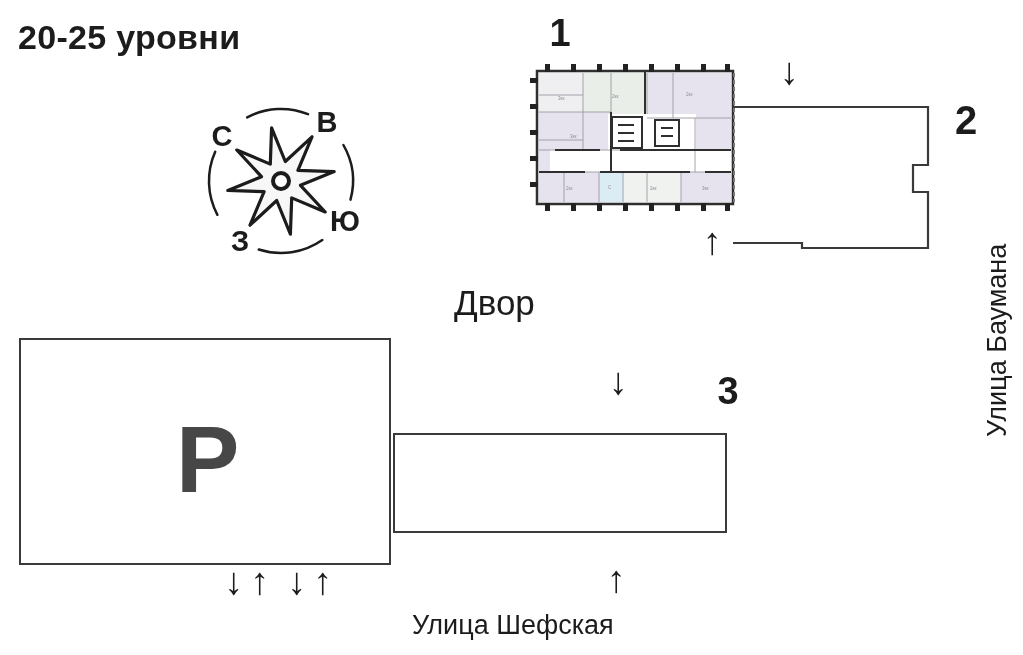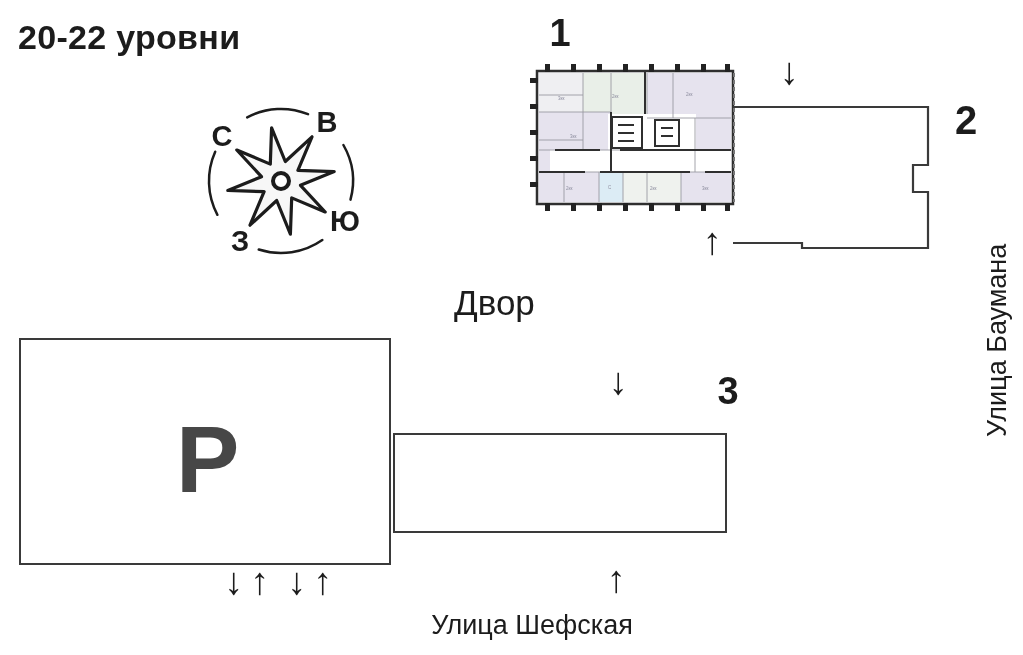--- a/index.html
+++ b/index.html
@@ -13,21 +13,21 @@
   .bldg-num{font-size:38px;font-weight:800;width:32px;text-align:center;line-height:1;}
   .num1{left:544px;top:14px;}
   .num2{left:950px;top:100px;font-size:40px;}
   .num3{left:712px;top:372px;}
   .compass-letter{font-size:29px;font-weight:700;width:30px;height:32px;text-align:center;line-height:32px;}
   .cl-n{left:207px;top:120px;}
   .cl-e{left:312px;top:106px;}
   .cl-s{left:330px;top:205px;}
   .cl-w{left:225px;top:225px;}
   .courtyard{left:454px;top:283px;font-size:35px;font-weight:400;}
-  .street-bottom{left:412px;top:610px;width:240px;text-align:center;font-size:27px;}
+  .street-bottom{left:412px;top:610px;width:240px;text-align:left;font-size:27px;}
   .street-right{
     left:981px;top:234px;width:32px;height:212px;
     writing-mode:vertical-rl;transform:rotate(180deg);
     font-size:27px;text-align:center;line-height:32px;
   }
   .arrow{font-size:38px;line-height:1;width:28px;text-align:center;font-weight:400;}
   .ar-down-b2{left:775px;top:52px;}
   .ar-up-b1{left:698px;top:222px;}
   .ar-down-b3{left:604px;top:362px;}
   .ar-up-street{left:602px;top:560px;}
@@ -153,21 +153,21 @@
         <text class="unit" x="650" y="190">2кк</text>
         <text class="unit" x="702" y="190">3кк</text>
       </g>
     </g>
 
     <path d="M733,107 H928 V165 H913 V192 H928 V248 H802 V243 H733" fill="none" stroke="#3a3a3a" stroke-width="2.2" stroke-linejoin="miter"></path>
 
     <path d="M163,427 L205,396 L248,426" fill="none" stroke="#1c1c1c" stroke-width="3.5" stroke-linecap="round" stroke-linejoin="round"></path>
   </svg>
 
-  <div class="abs page-title">20-22 уровни</div>
+  <div class="abs page-title">20-25 уровни</div>
 
   <div class="abs compass-letter cl-n">С</div>
   <div class="abs compass-letter cl-e">В</div>
   <div class="abs compass-letter cl-s">Ю</div>
   <div class="abs compass-letter cl-w">З</div>
 
   <div class="abs bldg-num num1">1</div>
   <div class="abs bldg-num num2">2</div>
   <div class="abs bldg-num num3">3</div>
 

